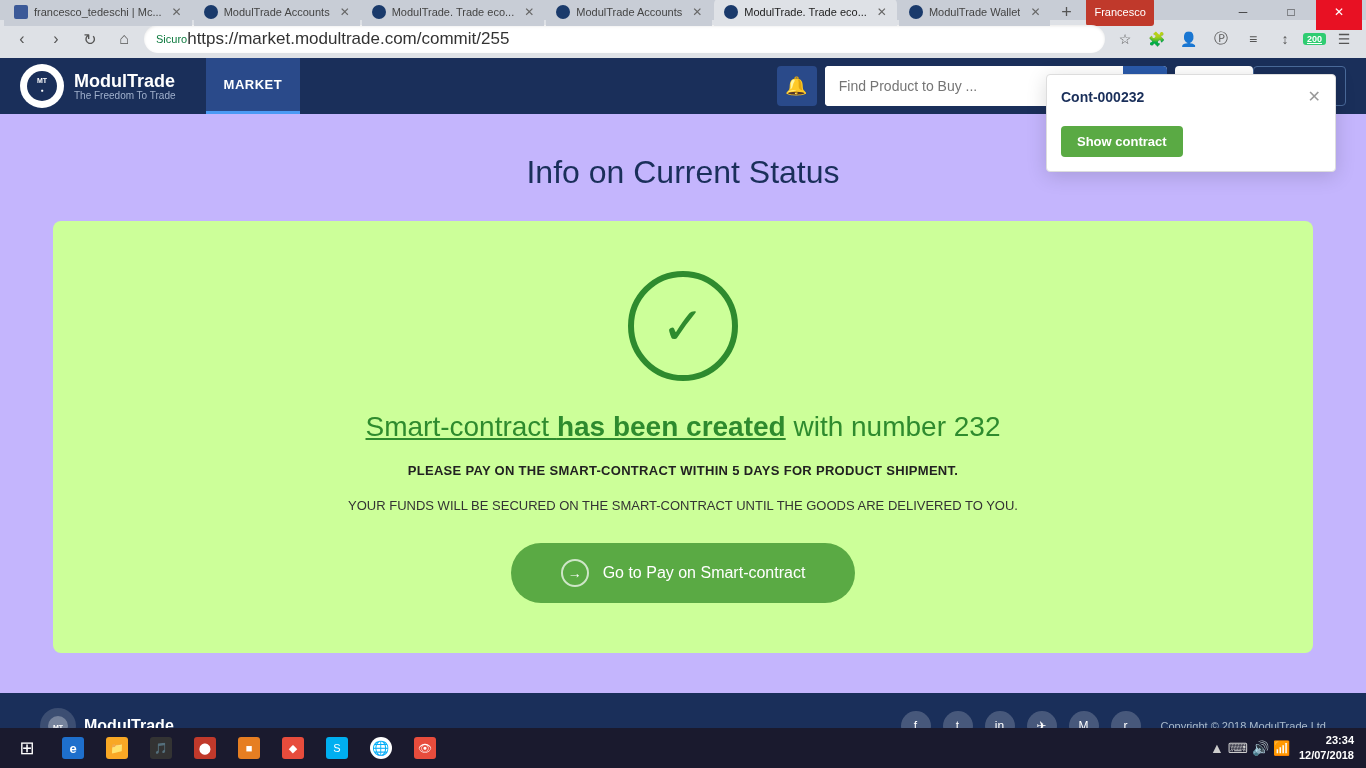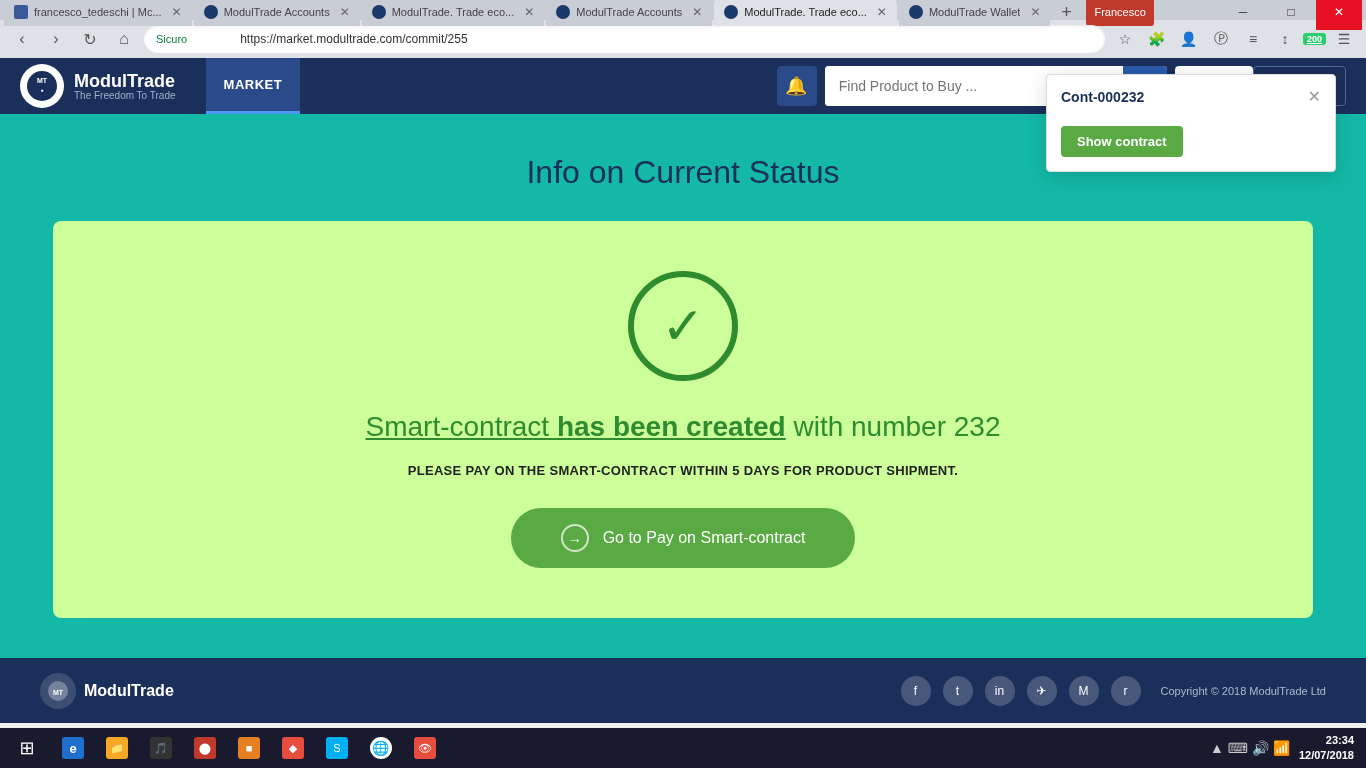--- a/index.html
+++ b/index.html
@@ -64,22 +64,22 @@
       border: none;
       border-radius: 14px;
       background: white;
       padding: 0 12px;
       font-size: 12px;
       display: flex;
       align-items: center;
       color: #333;
       box-shadow: inset 0 1px 3px rgba(0,0,0,0.1);
     }
-    .address-secure { color: #0d7a3e; font-size: 11px; margin-right: 12px; text-align: center; }
-    .address-url { color: #333; font-size: 12px; margin-left: 41px; }
+    .address-secure { color: #0d7a3e; font-size: 11px; margin-right: 0; text-align: center; }
+    .address-url { color: #333; font-size: 17px; }
     .toolbar-icons { display: flex; gap: 4px; align-items: center; }
     .toolbar-icon { width: 28px; height: 28px; display: flex; align-items: center; justify-content: center; font-size: 14px; color: #555; cursor: pointer; border-radius: 50%; }
     .green-badge { background: #2ecc71; color: white; font-size: 9px; padding: 1px 4px; border-radius: 3px; font-weight: bold; text-decoration: underline; }
 
     
     .app { width: 100%; background: white; }
 
     
     .nav {
       background: #1a2f5a;
@@ -174,21 +174,21 @@
       border: 1px solid #4a6a9a;
       border-radius: 4px;
       color: white;
       font-size: 12px;
       padding: 0 12px;
       cursor: pointer;
     }
 
     
     .main-content {
-      background: #14b8a6;
+      background: #c4b5fd;
       min-height: 460px;
       display: flex;
       flex-direction: column;
       align-items: center;
       padding: 40px 20px;
     }
     .page-title {
       color: #1a2f5a;
       font-size: 32px;
       font-weight: 300;
@@ -448,20 +448,21 @@
   <div class="main-content">
     <h1 class="page-title">Info on Current Status</h1>
     <div class="status-card">
       <div class="check-circle">
         <span class="check-mark">✓</span>
       </div>
       <div class="contract-title">
         <span class="normal">Smart-contract </span><span class="bold">has been created</span><span class="suffix"> with number 232</span>
       </div>
       <div class="contract-subtitle">PLEASE PAY ON THE SMART-CONTRACT WITHIN 5 DAYS FOR PRODUCT SHIPMENT.</div>
+      <div class="contract-note">YOUR FUNDS WILL BE SECURED ON THE SMART-CONTRACT UNTIL THE GOODS ARE DELIVERED TO YOU.</div>
       <button class="pay-btn">
         <div class="pay-btn-arrow">→</div>
         <span>Go to Pay on Smart-contract</span>
       </button>
     </div>
   </div>
 
   <div class="footer">
     <div class="footer-logo">
       <div class="footer-logo-circle">

